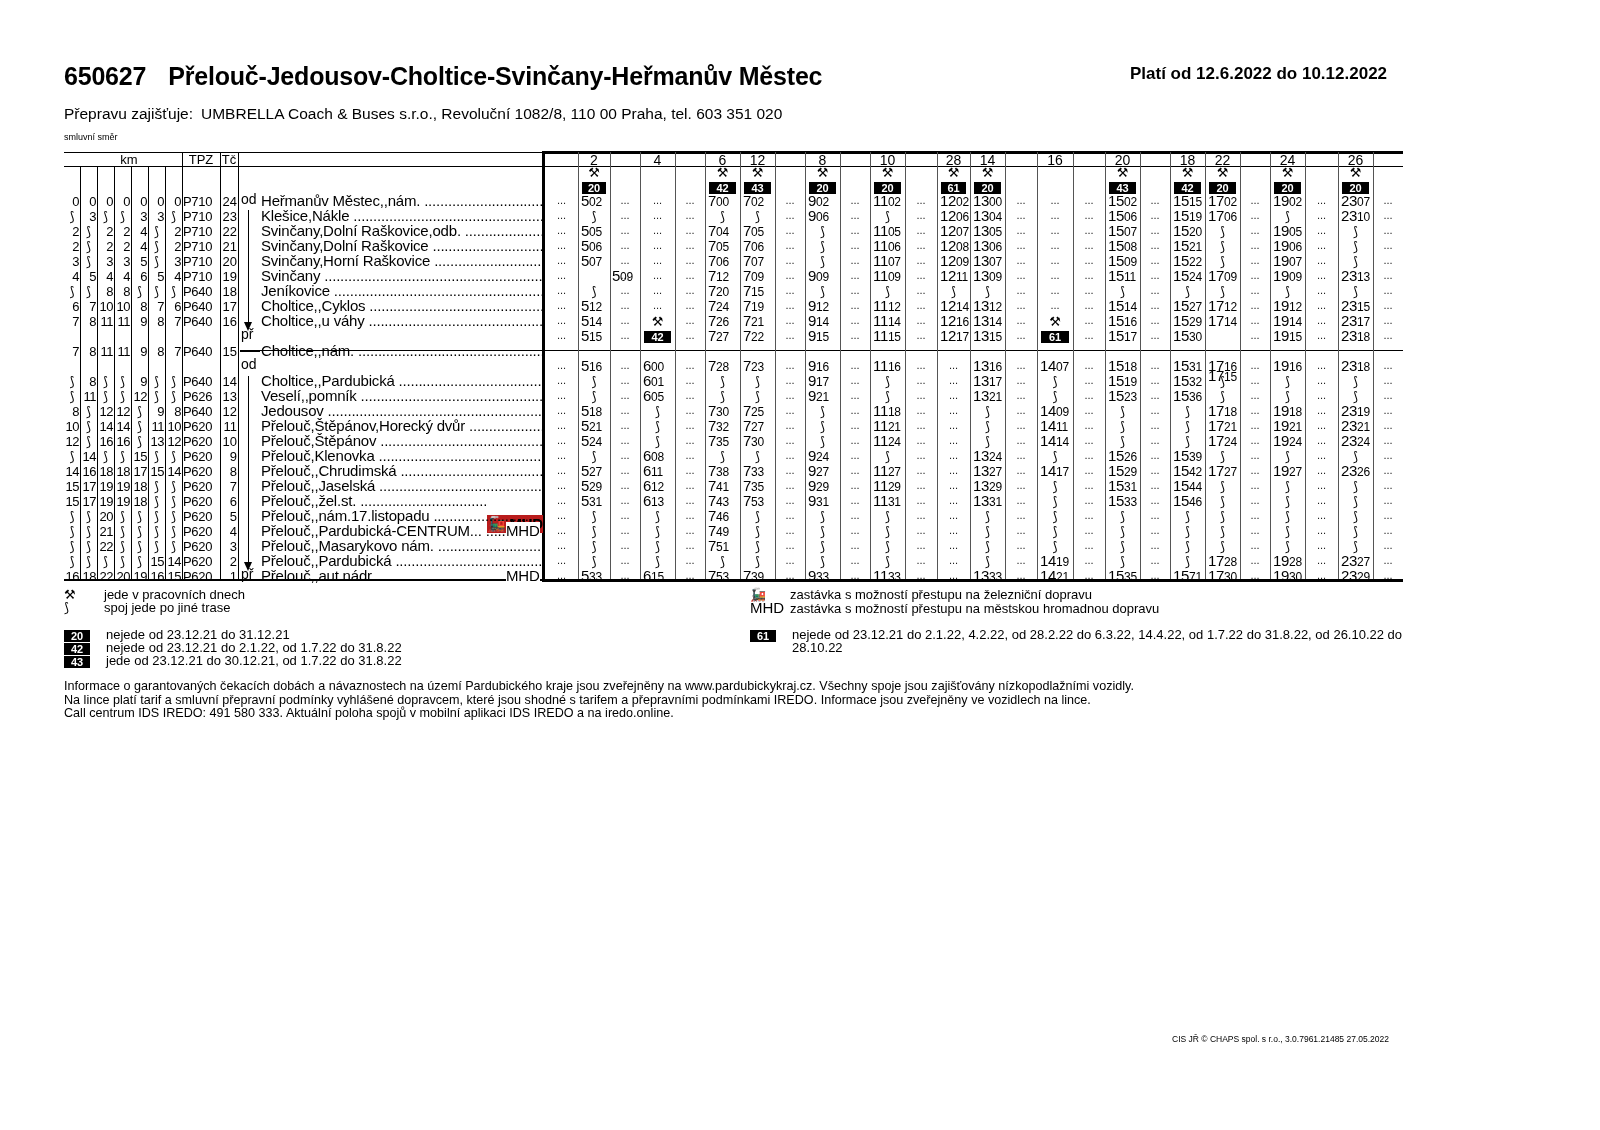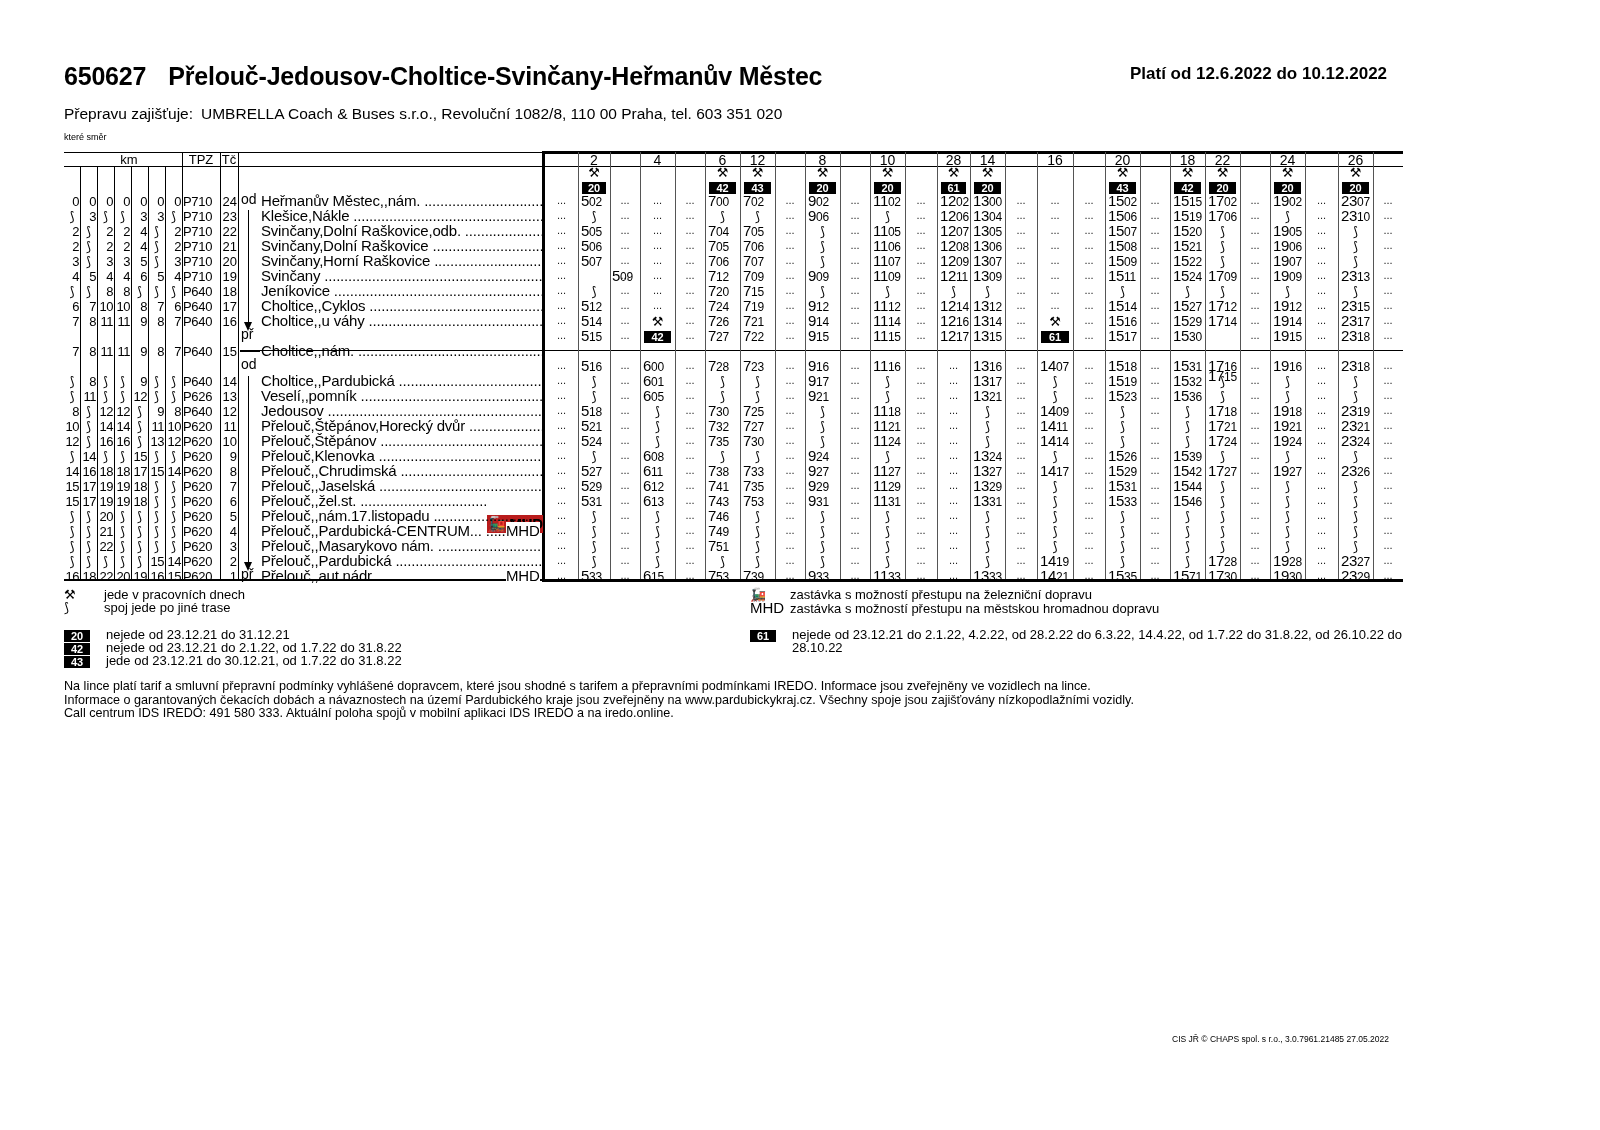--- a/index.html
+++ b/index.html
@@ -36,21 +36,21 @@
 <body>
 
 <div>
   <div class="title">
     <span class="num">650627</span><span>Přelouč-Jedousov-Choltice-Svinčany-Heřmanův Městec</span>
   </div>
   <div class="valid">Platí od 12.6.2022 do 10.12.2022</div>
   <div class="operator">
     <span class="lbl">Přepravu zajišťuje:</span><span>UMBRELLA Coach &amp; Buses s.r.o., Revoluční 1082/8, 110 00 Praha, tel. 603 351 020</span>
   </div>
-  <div class="dir">které směr</div>
+  <div class="dir">smluvní směr</div>
 </div>
 
 <div id="timetable">
     <div class="hline" style="left: 64px; top: 152px; width: 1339px; height: 1px;"></div>
     <div class="hline" style="left: 543px; top: 151px; width: 860px; height: 3px;"></div>
     <div class="hline" style="left: 64px; top: 166px; width: 1339px; height: 1px;"></div>
     <div class="hline" style="left: 240px; top: 350px; width: 1163px; height: 1px;"></div>
     <div class="hline" style="left: 64px; top: 579px; width: 1339px; height: 2px;"></div>
     <div class="hline" style="left: 543px; top: 579px; width: 860px; height: 3px;"></div>
     <div class="vline" style="left: 80px; top: 166px; height: 413px;"></div>
@@ -1040,18 +1040,18 @@
     <div class="legend" style="left: 750px; top: 588px;"><span style="display: inline-block; width: 40px; font-size: 13px;">🚂</span><span>zastávka s možností přestupu na železniční dopravu</span></div>
     <div class="legend" style="left: 750px; top: 601px;"><span style="display: inline-block; width: 40px; font-size: 15px;">MHD</span><span>zastávka s možností přestupu na městskou hromadnou dopravu</span></div>
     <div class="legend" style="left: 64px; top: 628px;"><span class="legbadge">20</span><span>nejede od 23.12.21 do 31.12.21</span></div>
     <div class="legend" style="left: 64px; top: 641px;"><span class="legbadge">42</span><span>nejede od 23.12.21 do 2.1.22, od 1.7.22 do 31.8.22</span></div>
     <div class="legend" style="left: 64px; top: 654px;"><span class="legbadge">43</span><span>jede od 23.12.21 do 30.12.21, od 1.7.22 do 31.8.22</span></div>
     <div class="legend" style="left: 750px; top: 628px;"><span class="legbadge">61</span><span>nejede od 23.12.21 do 2.1.22, 4.2.22, od 28.2.22 do 6.3.22, 14.4.22, od 1.7.22 do 31.8.22, od 26.10.22 do</span></div>
     <div class="legend" style="left: 792px; top: 641px;">28.10.22</div>
   </div>
 
 <div class="notes">
+  <div>Informace o garantovaných čekacích dobách a návaznostech na území Pardubického kraje jsou zveřejněny na www.pardubickykraj.cz. Všechny spoje jsou zajišťovány nízkopodlažními vozidly.</div>
   <div>Na lince platí tarif a smluvní přepravní podmínky vyhlášené dopravcem, které jsou shodné s tarifem a přepravními podmínkami IREDO. Informace jsou zveřejněny ve vozidlech na lince.</div>
-  <div>Informace o garantovaných čekacích dobách a návaznostech na území Pardubického kraje jsou zveřejněny na www.pardubickykraj.cz. Všechny spoje jsou zajišťovány nízkopodlažními vozidly.</div>
   <div>Call centrum IDS IREDO: 491 580 333. Aktuální poloha spojů v mobilní aplikaci IDS IREDO a na iredo.online.</div>
 </div>
 
 <div class="footer">CIS JŘ © CHAPS spol. s r.o., 3.0.7961.21485 27.05.2022</div>
 
 </body></html>

